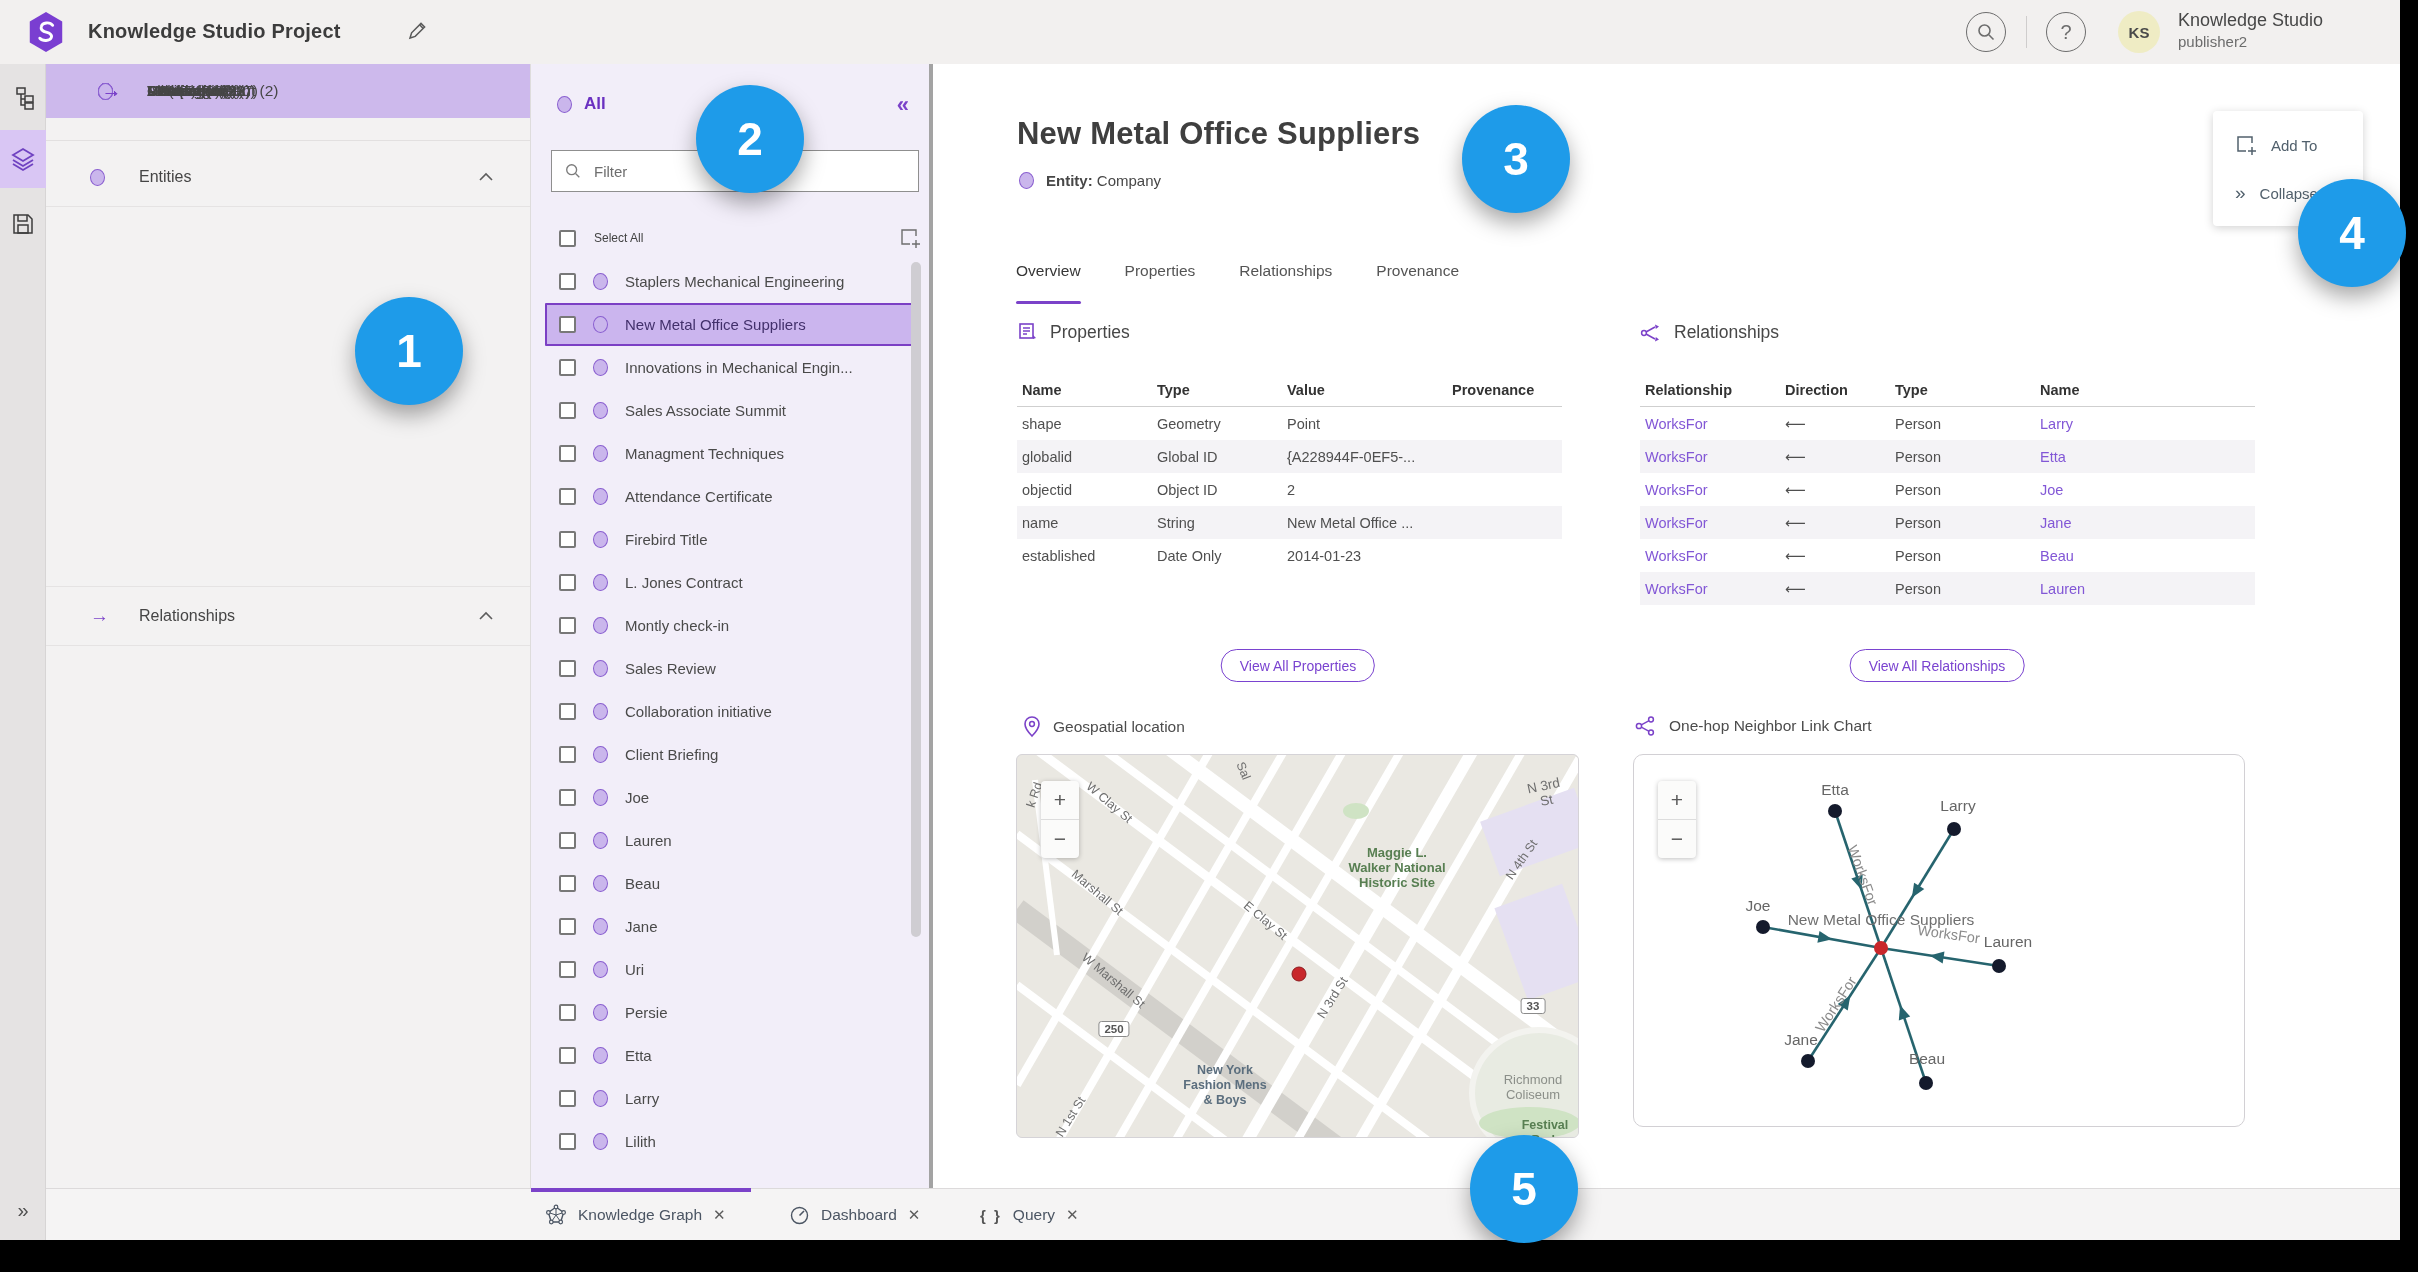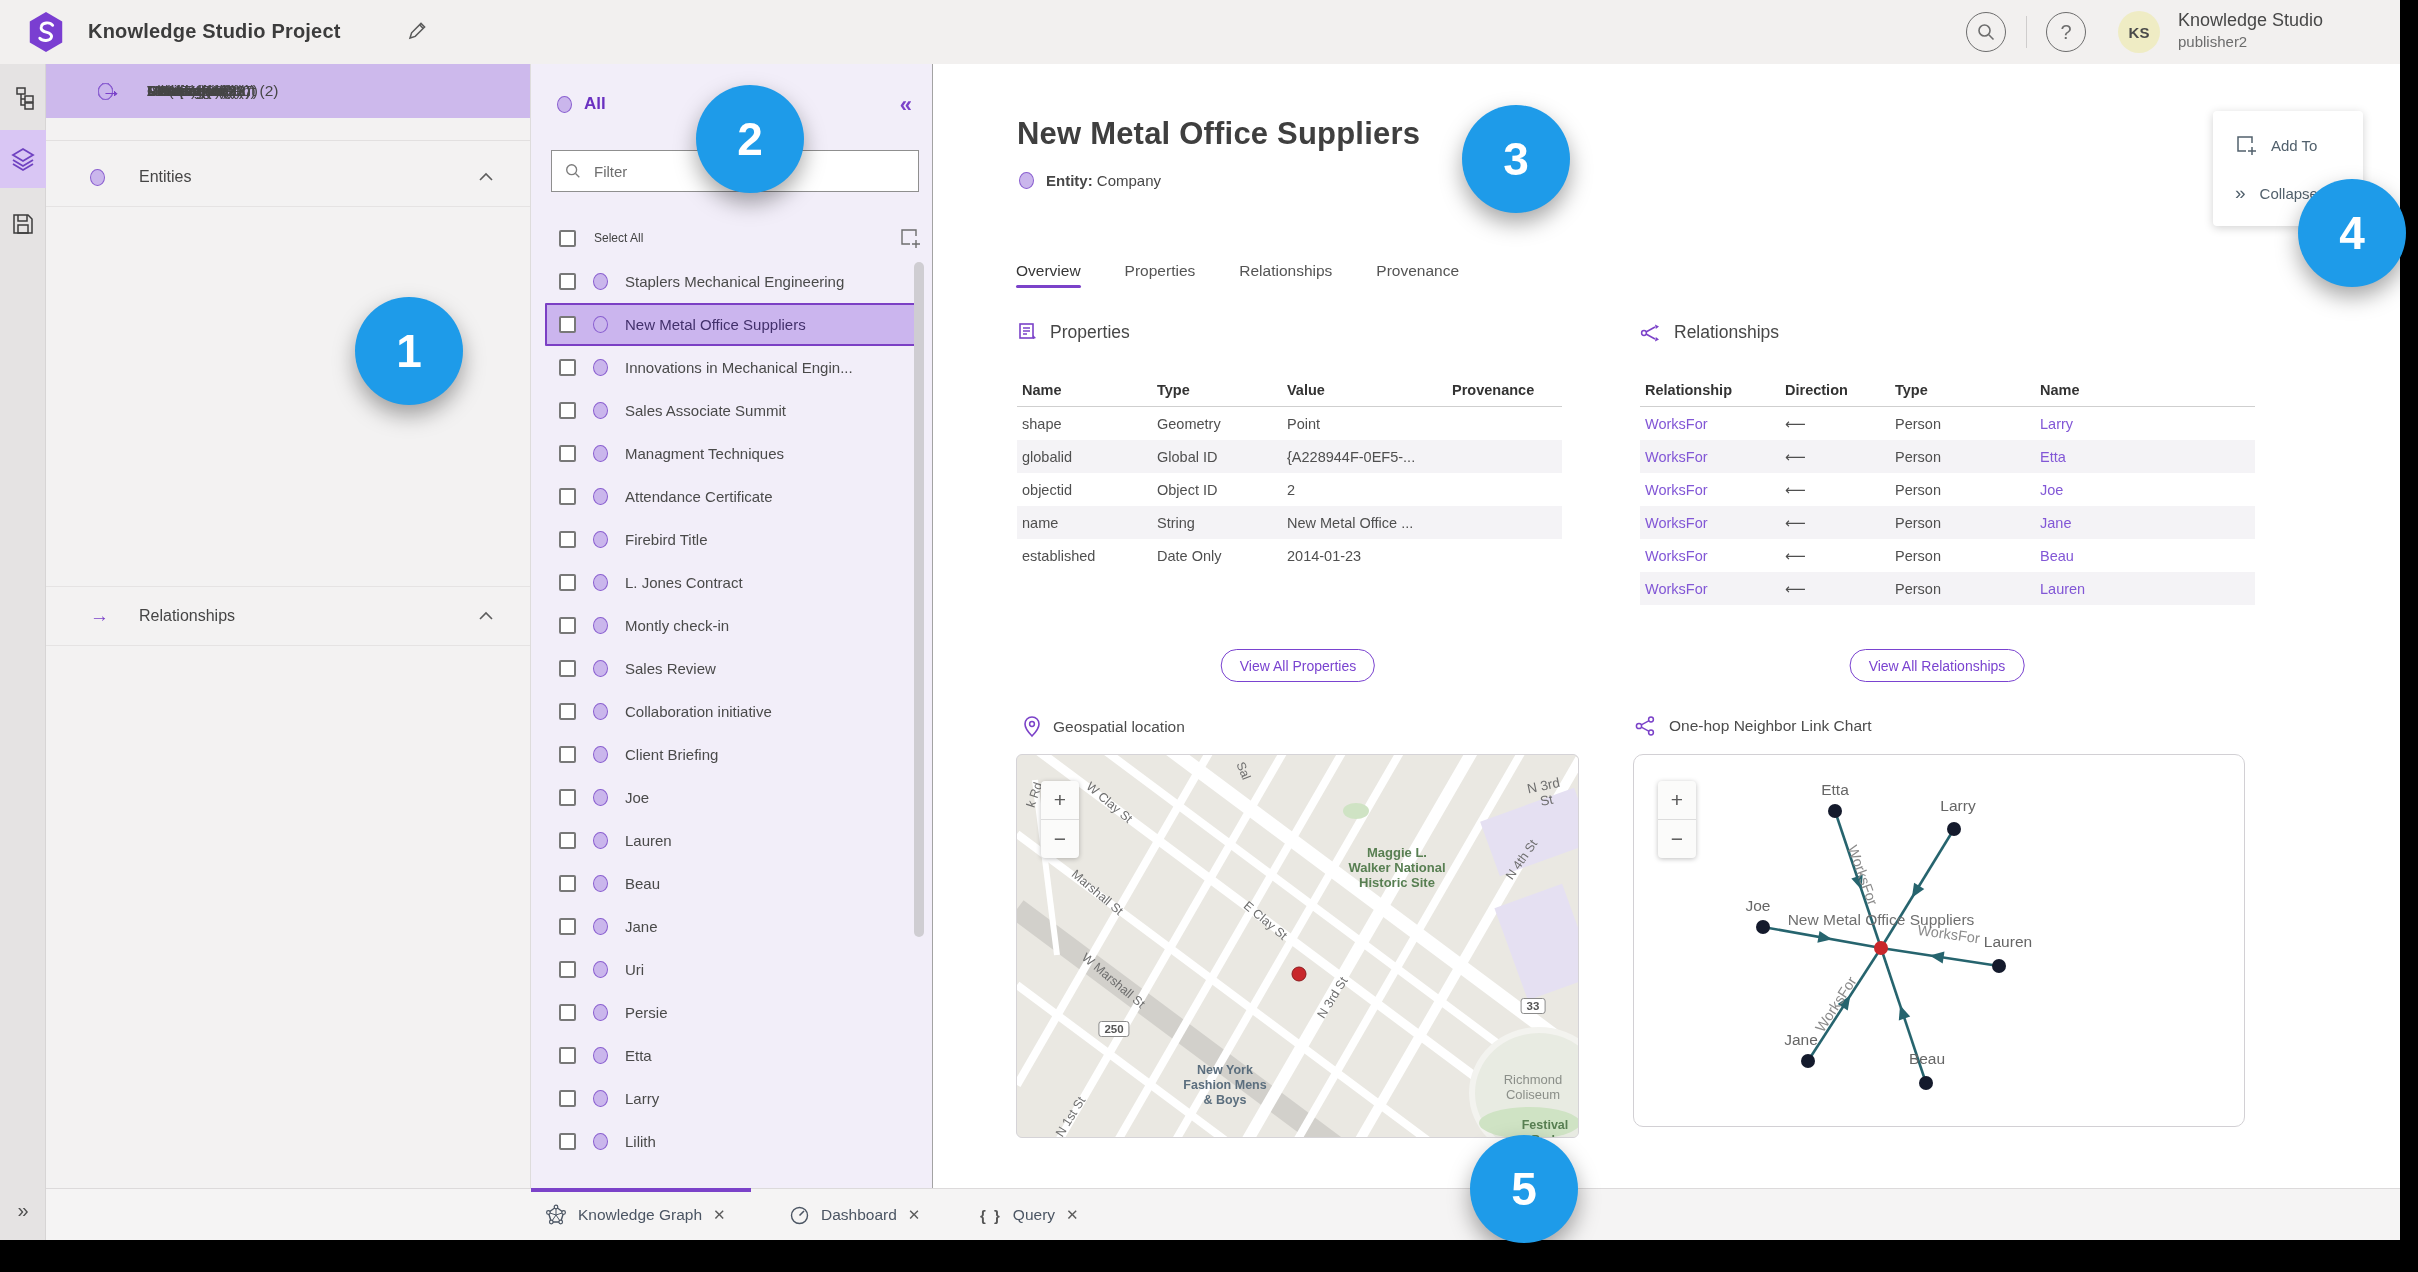--- a/index.html
+++ b/index.html
@@ -45,21 +45,21 @@
   .ecirc{display:inline-block;width:15px;height:17px;border-radius:50%;background:#cab6ec;border:1.6px solid #8a5fd0;box-sizing:border-box;}
   .sb-item{position:absolute;left:0;width:100%;height:54px;display:flex;align-items:center;}
   .sb-item .ecirc{margin-left:52px;}
   .sb-item .lbl{margin-left:34px;font-size:15.5px;color:#464646;}
   .sb-item.selected{background:#cdb9ec;}
   .rel-arrow{color:#7b42c9;font-size:19px;}
   .sb-item .rel-arrow{margin-left:56px;}
   .sb-item .rlbl{margin-left:36px;font-size:15.5px;color:#464646;}
 
   
-  #middle{position:absolute;left:531px;top:64px;width:402px;height:1124px;background:#f2eef9;border-right:1px solid #a3a3a3;box-sizing:border-box;text-decoration:underline;}
+  #middle{position:absolute;left:531px;top:64px;width:402px;height:1124px;background:#f2eef9;border-right:4px solid #a3a3a3;box-sizing:border-box;text-decoration:underline;}
   #mid-header{position:absolute;left:26px;top:30px;display:flex;align-items:center;gap:12px;}
   #mid-header .mtitle{font-size:17px;font-weight:bold;color:#6a30c1;}
   #mid-collapse{position:absolute;right:20px;top:28px;color:#7b42c9;font-size:22px;font-weight:bold;}
   #filter-box{position:absolute;left:20px;top:86px;width:368px;height:42px;background:#fff;border:1px solid #8f8f8f;box-sizing:border-box;display:flex;align-items:center;}
   #filter-input{border:none;outline:none;flex:1;font-size:15px;color:#444;background:transparent;font-family:"Liberation Sans",sans-serif;}
   #filter-input::placeholder{color:#6e6e6e;}
   .cb{display:inline-block;width:17px;height:17px;background:#fff;border:2px solid #787878;border-radius:2px;box-sizing:border-box;flex:none;}
   #select-all-row{position:absolute;left:28px;top:152px;width:350px;height:44px;display:flex;align-items:center;}
   #select-all-row .lbl{margin-left:18px;font-size:12px;color:#424242;font-weight:500;}
   #mid-list{position:absolute;left:0;top:196px;width:100%;}
@@ -72,21 +72,21 @@
   .mrow.selected .lbl{color:#42306b;}
   #mid-scroll{position:absolute;right:8px;top:198px;width:10px;height:675px;border-radius:5px;background:#cfcdd2;}
 
   
   #main{position:absolute;left:933px;top:64px;width:1467px;height:1124px;background:#fff;}
   #detail-title{position:absolute;left:84px;top:52px;font-size:31px;font-weight:600;color:#3f3f3f;letter-spacing:.2px;}
   #entity-row{position:absolute;left:86px;top:108px;display:flex;align-items:center;gap:12px;}
   #entity-row .etag{font-size:15px;color:#474747;}
   #entity-row .etag b{font-weight:bold;}
   #mtabs{position:absolute;left:83px;top:198px;display:flex;gap:44px;}
-  .mtab{font-size:15.5px;color:#545454;padding-bottom:8px;position:relative;}
+  .mtab{font-size:15.5px;color:#545454;padding-bottom:24px;position:relative;}
   .mtab.active{color:#363636;}
   .mtab.active::after{content:"";position:absolute;left:0;right:0;bottom:0;height:3px;background:#7b42c9;border-radius:2px;}
   .sec-head{position:absolute;top:258px;display:flex;align-items:center;gap:12px;}
   .sec-head .t{font-size:17.5px;color:#474747;}
   .thead{display:grid;height:32px;align-items:center;border-bottom:1px solid #cfcfcf;font-size:14.5px;font-weight:bold;color:#333;}
   .trow{display:grid;height:33px;align-items:center;font-size:14.5px;color:#4f4f4f;}
   .tbody .trow:nth-child(even){background:#f4f3f6;}
   .prop-grid{grid-template-columns:135px 130px 165px 115px;}
   .rel-grid{grid-template-columns:140px 110px 145px 220px;}
   .c{padding-left:5px;white-space:nowrap;overflow:hidden;}

